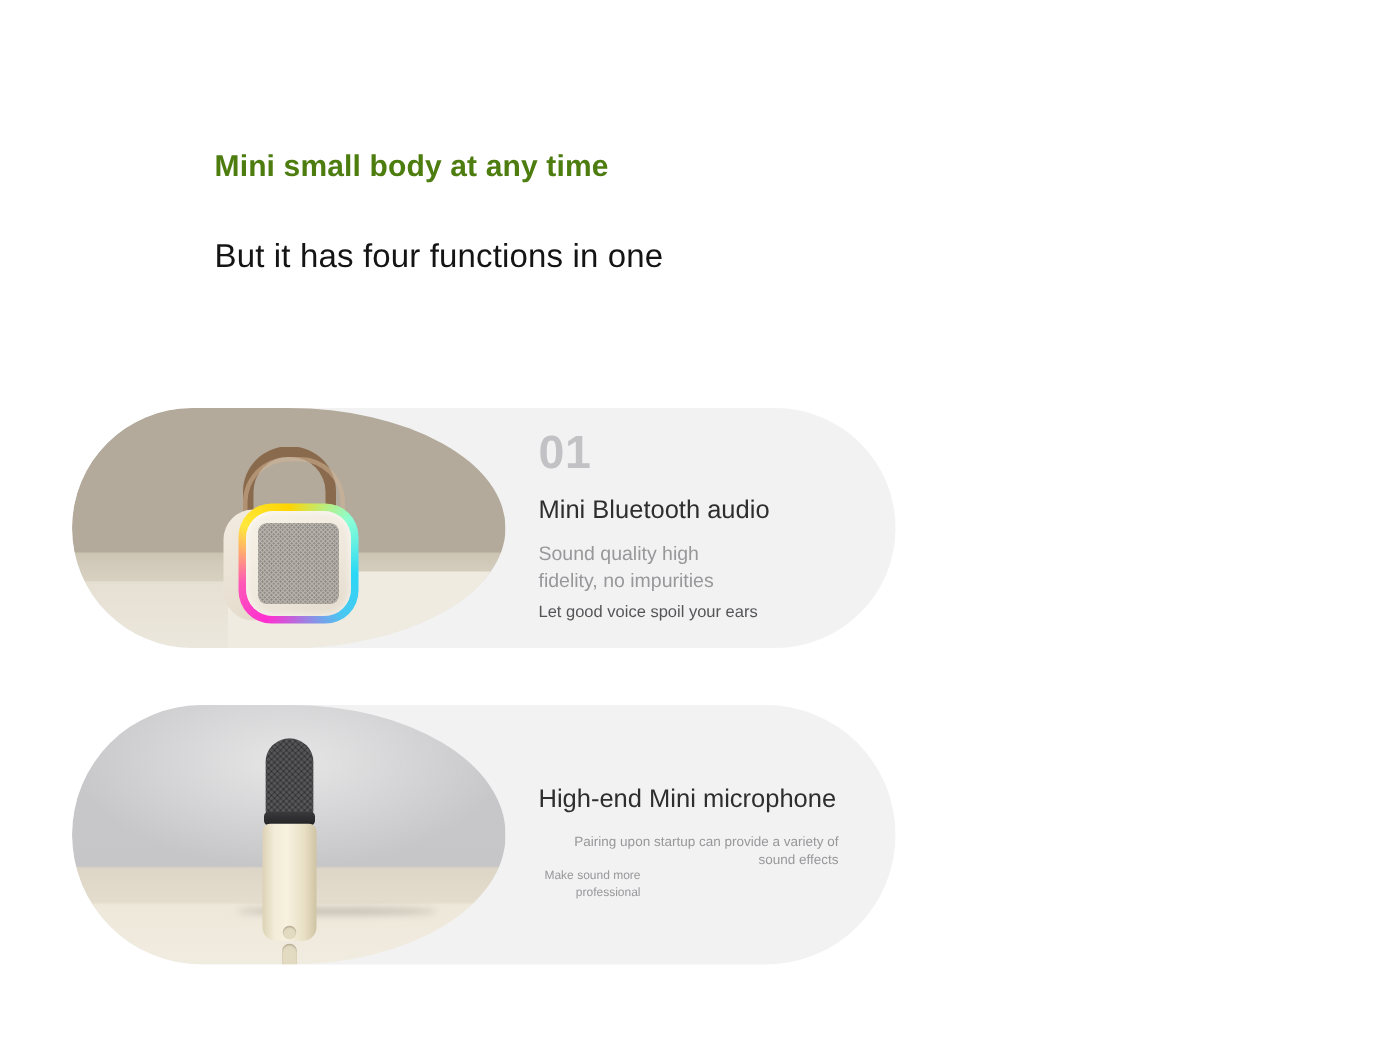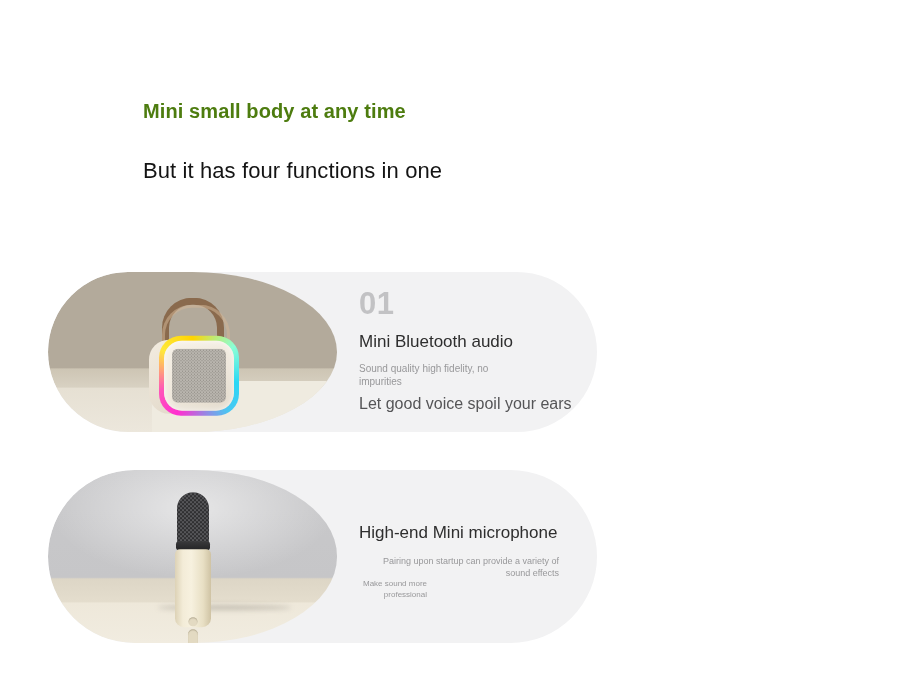--- a/index.html
+++ b/index.html
@@ -239,29 +239,29 @@
     letter-spacing: 0.5px;
   }
   .card-title {
     font-size: 17px;
     font-weight: 400;
     color: #2e2e2e;
     margin-top: 13px;
     white-space: nowrap;
   }
   .card-desc {
-    font-size: 10px;
+    font-size: 13px;
     font-weight: 400;
     color: #98989a;
     line-height: 1.35;
     margin-top: 10px;
     max-width: 150px;
   }
   .card-tagline {
-    font-size: 16px;
+    font-size: 11px;
     font-weight: 400;
     color: #555557;
     margin-top: 6px;
     white-space: nowrap;
   }
 
   
   .card-02 .card-title { font-size: 17px; margin-top: 14px; }
   .card-02 .card-desc { font-size: 9px; max-width: 200px; margin-top: 12px; text-align: right; }
   .card-02 .card-desc-2 {

